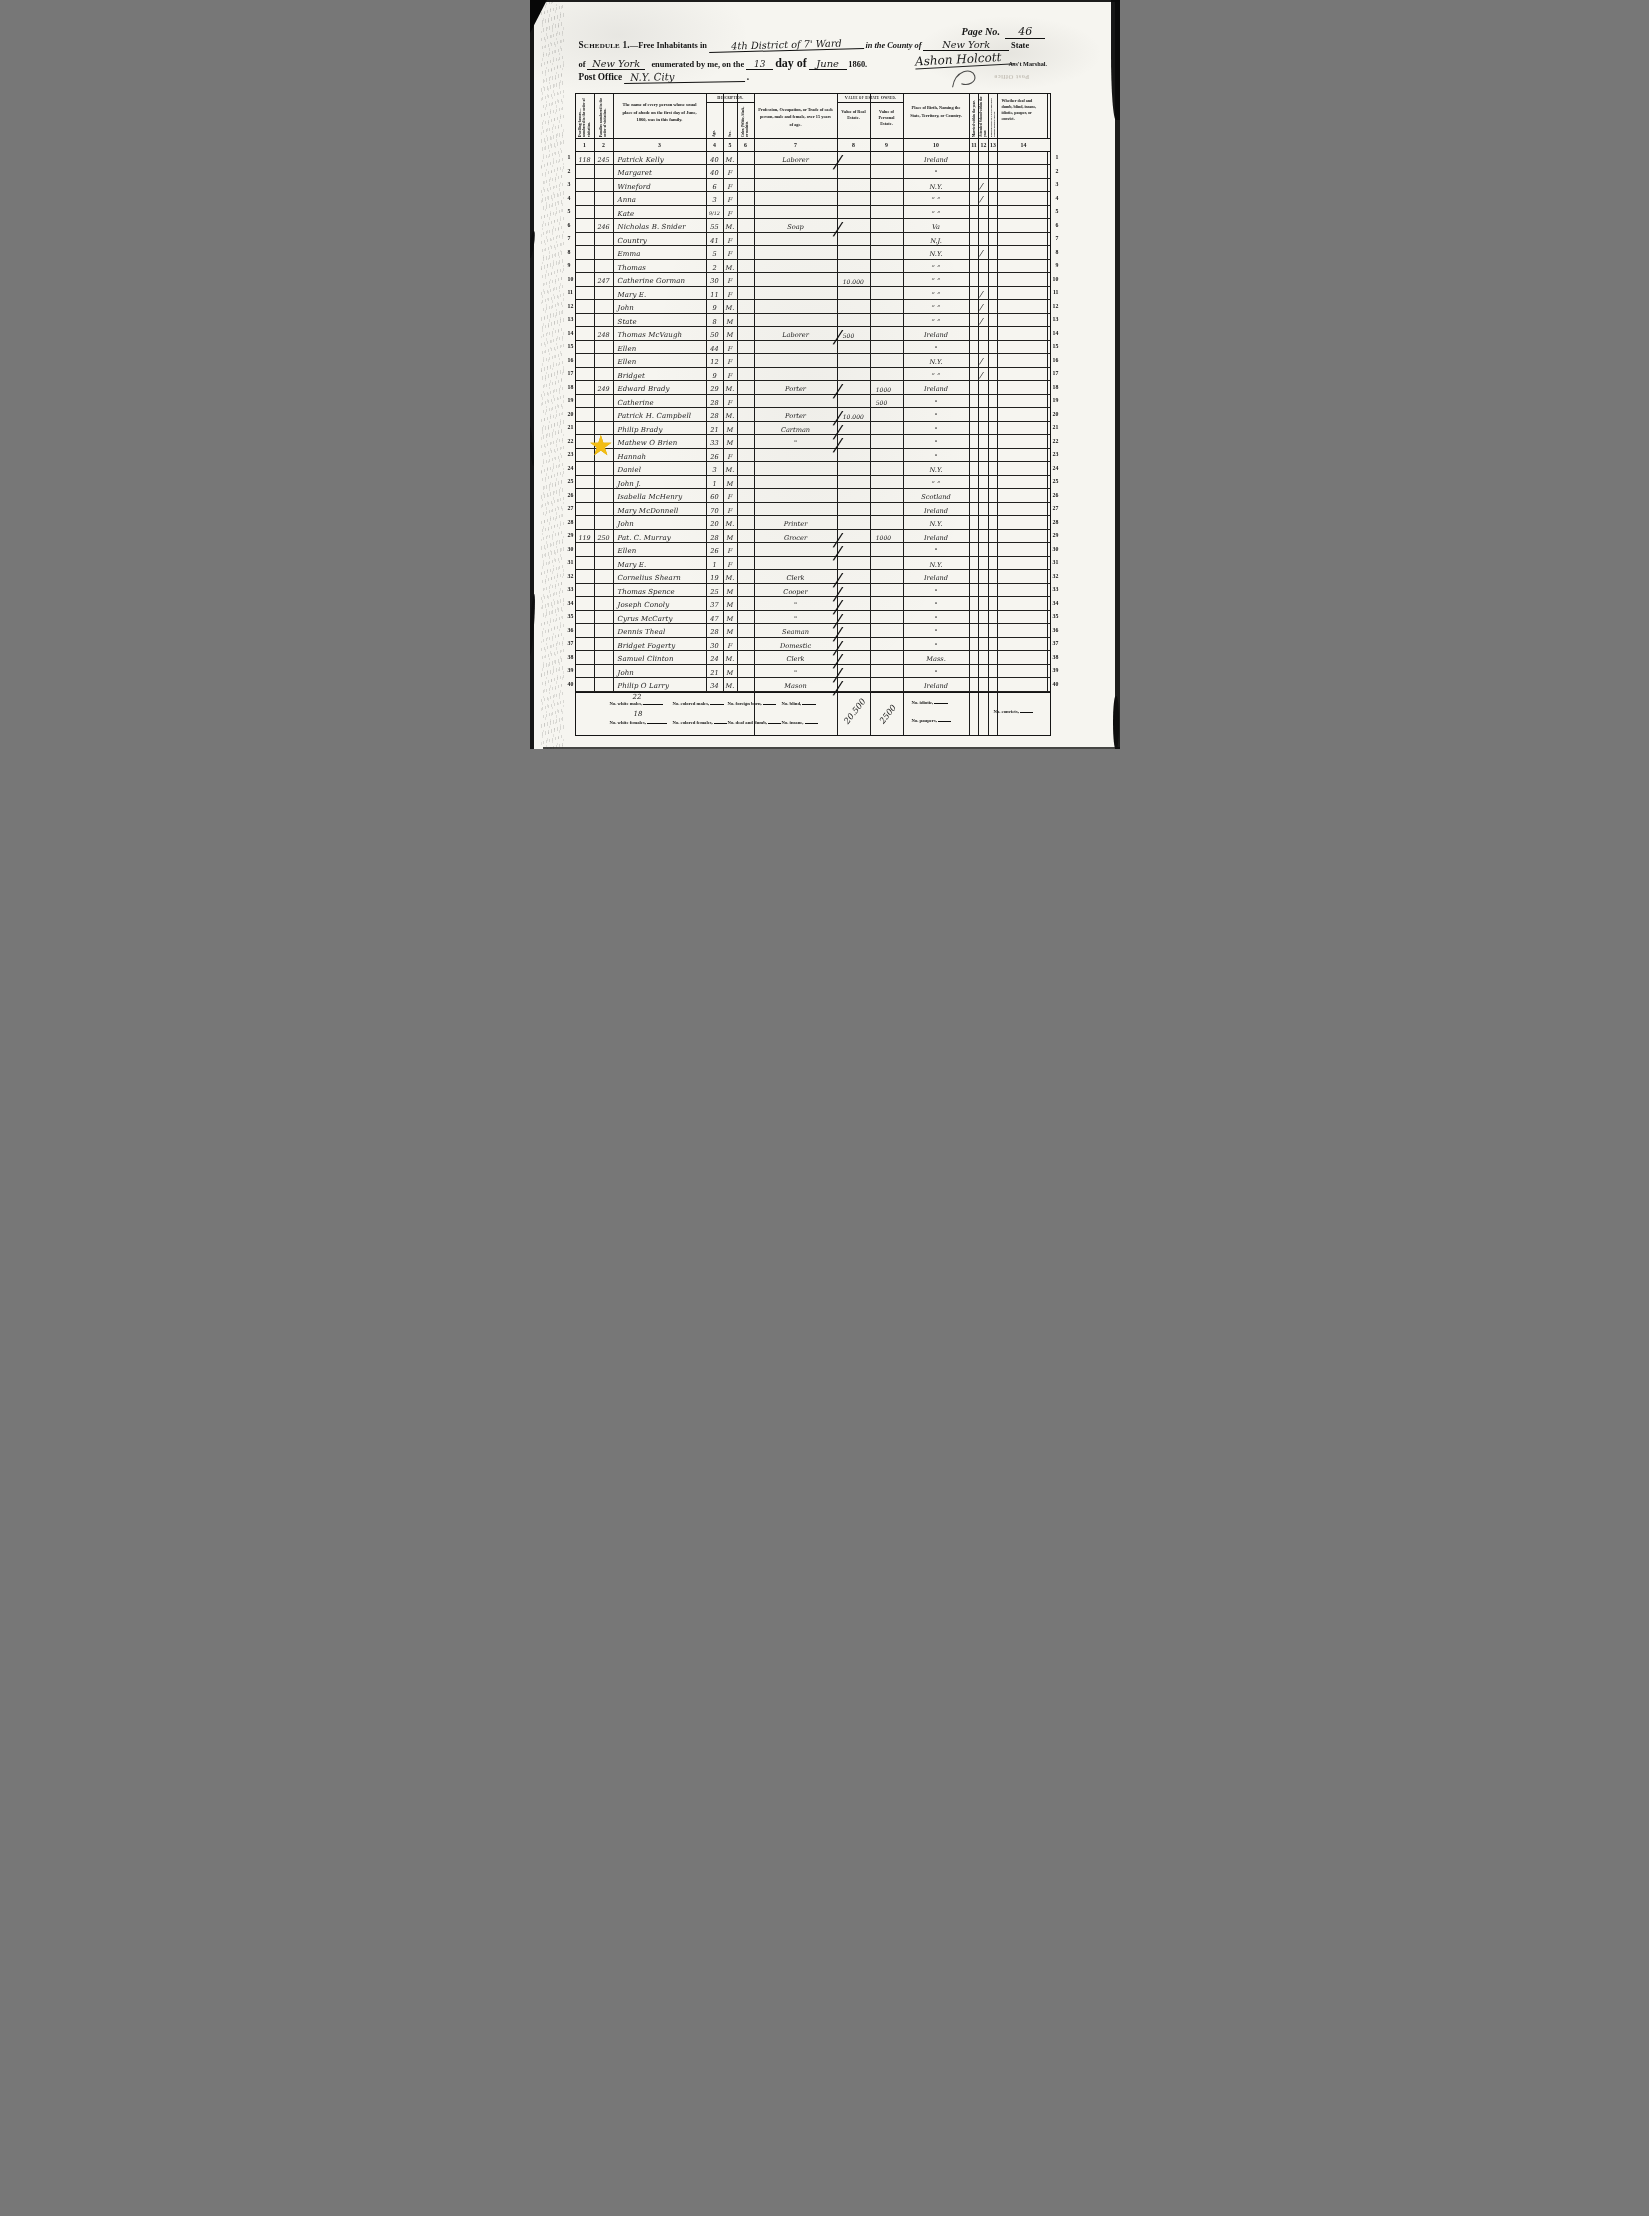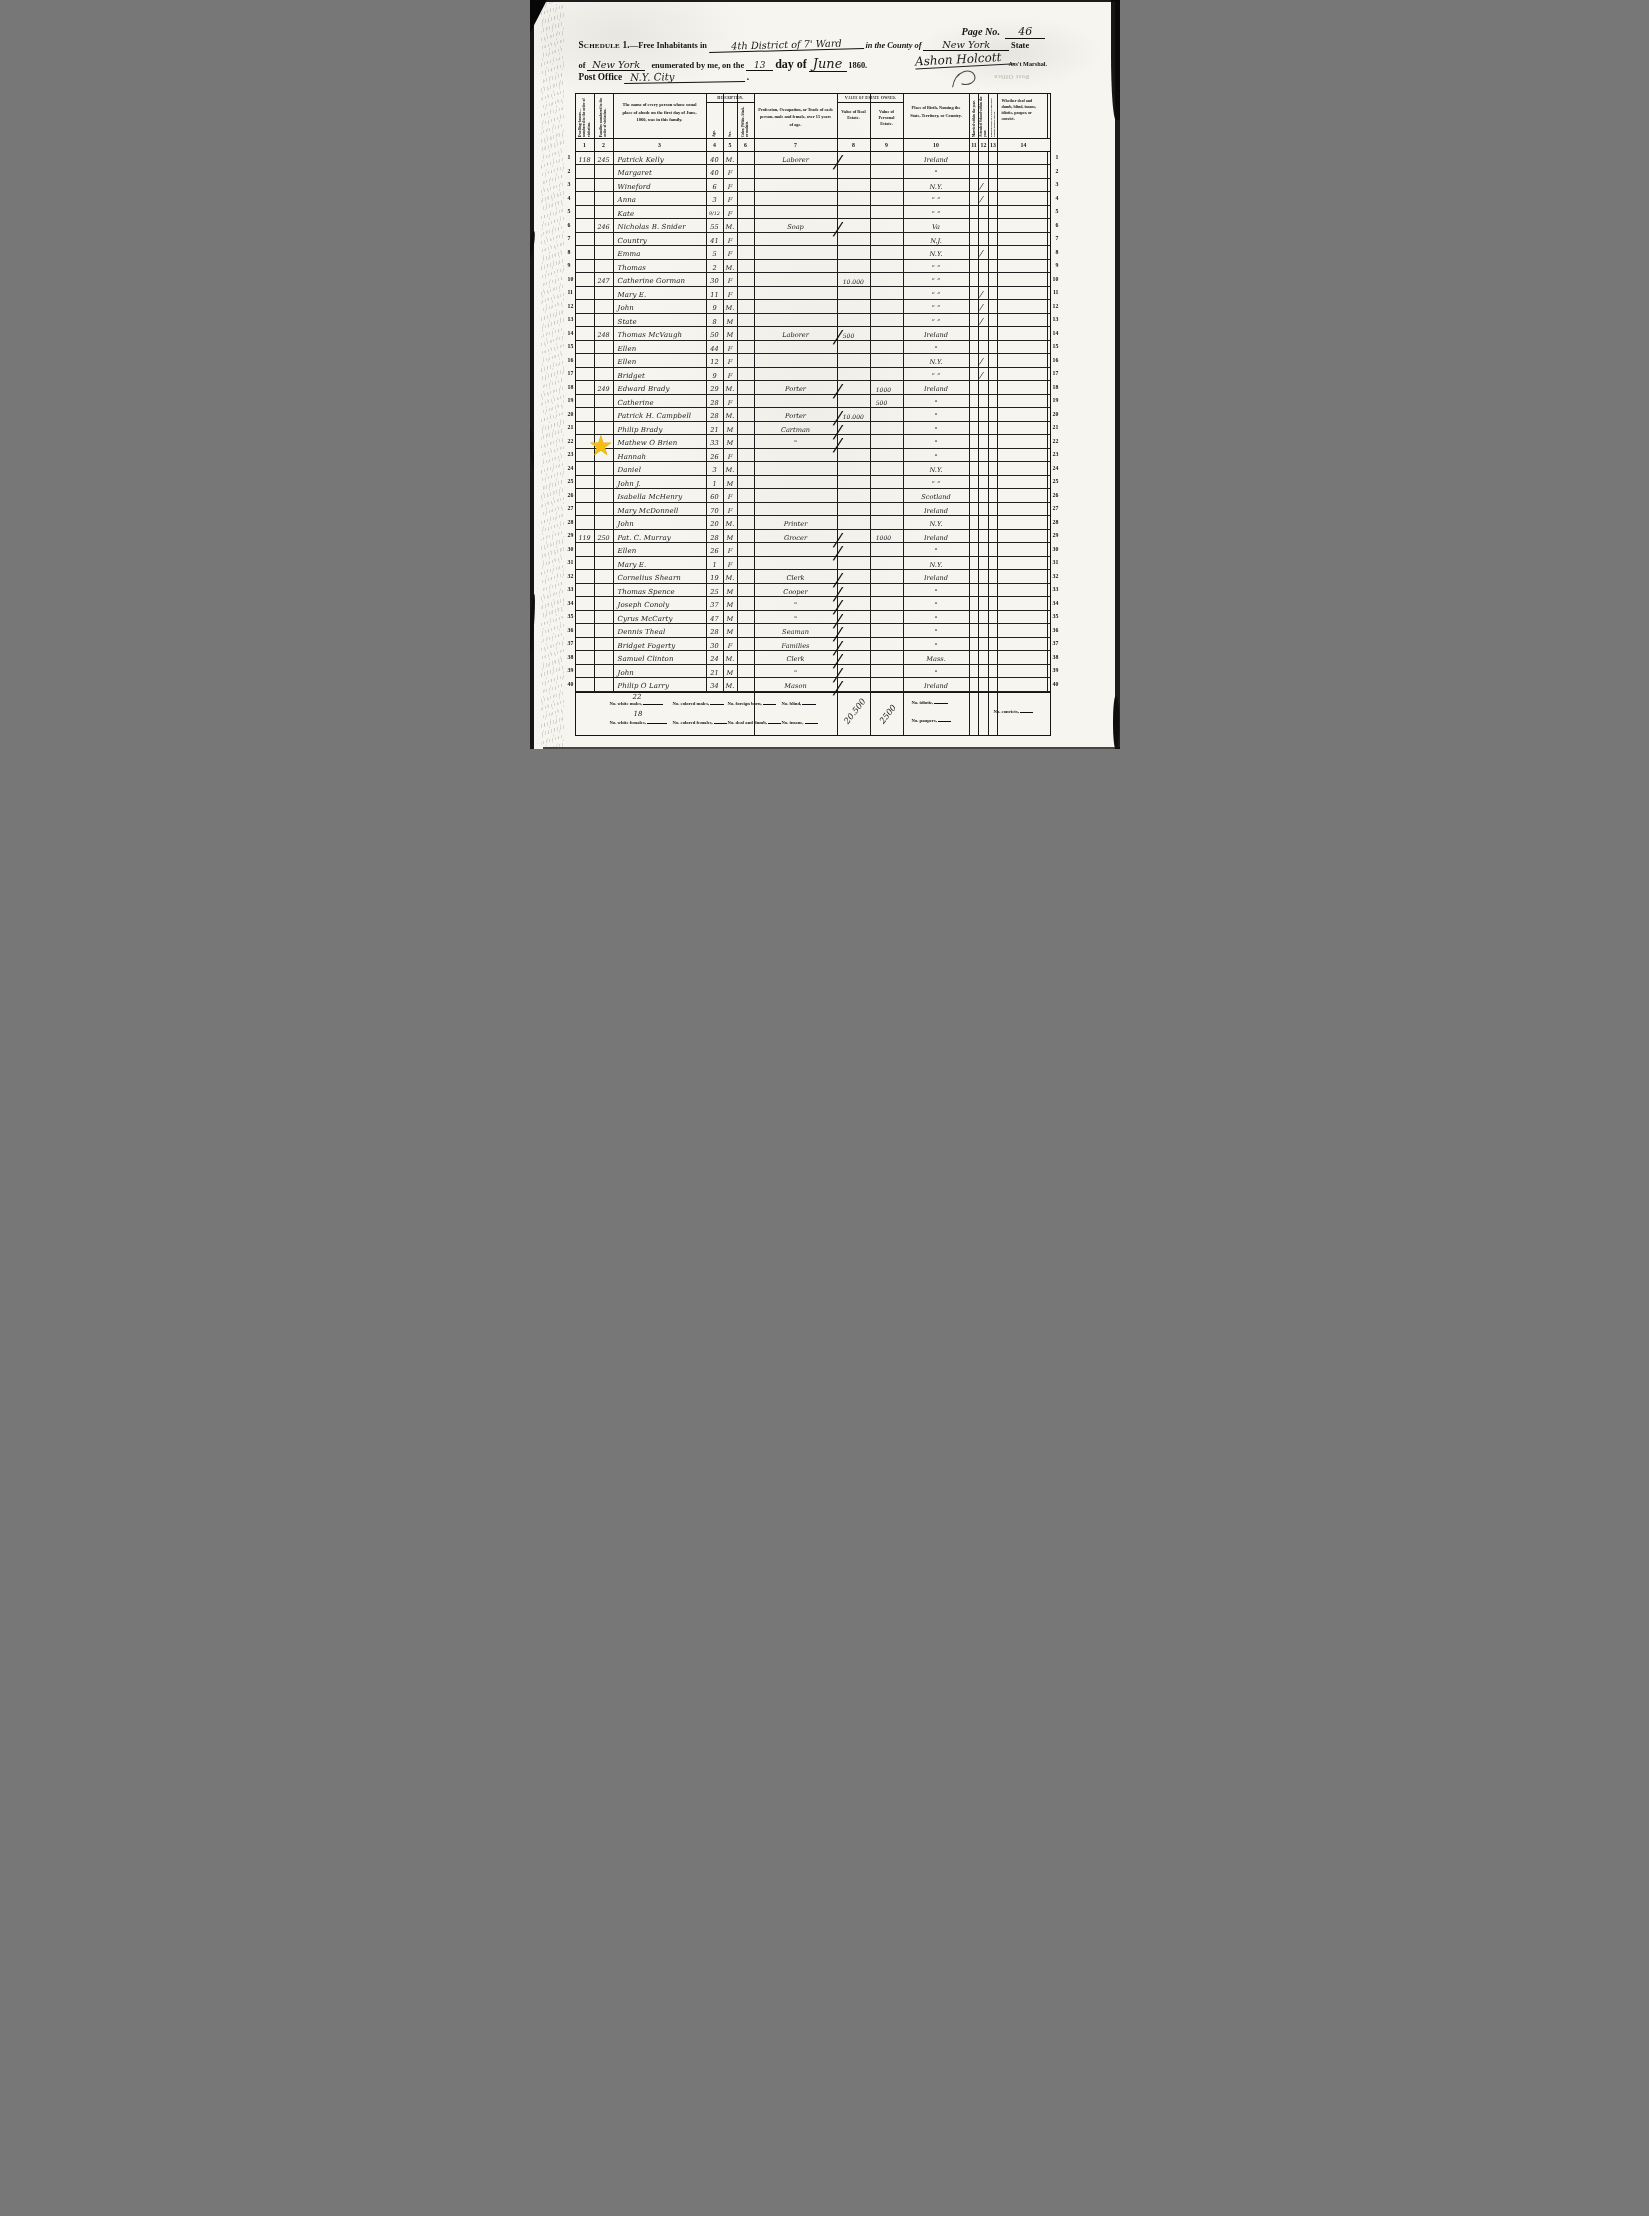--- a/index.html
+++ b/index.html
@@ -106,21 +106,21 @@
     <span class="hw fill" style="font-size:9.8px;width:86px;">New York</span>
     <span class="printed" style="font-size:8.4px;">State</span>
   </div>
 
   <div class="titleline" style="left:49px;top:56px;">
     <span class="printed" style="font-size:8.4px;">of</span>
     <span class="hw fill" style="font-size:9.8px;width:58px;">New York</span>
     <span class="printed" style="font-size:8.4px;margin-left:4.4px;">enumerated by me, on the</span>
     <span class="hw fill" style="font-size:8.9px;width:27.5px;">13</span>
     <span class="printed" style="font-size:12px;font-family:Liberation Serif, serif;">day of</span>
-    <span class="hw fill" style="font-size:13px;width:38px;">June</span>
+    <span class="hw fill" style="font-size:10px;width:38px;">June</span>
     <span class="printed" style="font-size:8.4px;">1860.</span>
   </div>
 
   <div class="titleline hw" style="left:385px;top:52px;font-size:12px;transform:rotate(-3deg);z-index:3;border-bottom:0.7px solid #222;padding-right:13.3px;">Ashon Holcott</div>
   <div class="titleline printed" style="left:479px;top:60px;font-size:6.2px;z-index:2;">Ass't Marshal.</div>
   <svg class="flour" style="left:419px;top:66px;" width="31" height="23" viewBox="0 0 70 52">
     <path d="M8,48 C 14,10 52,2 58,22 C 62,36 44,46 28,40" stroke="#2b2b2b" stroke-width="2.4" fill="none" opacity="0.85"></path>
   </svg>
 
   <div class="titleline" style="left:49px;top:71px;">
@@ -1239,21 +1239,21 @@
             <span class="hw name">Bridget Fogerty</span>
           </div>
           <div class="c w4">
             <span class="hw ctr">30</span>
           </div>
           <div class="c w5">
             <span class="hw ctr">F</span>
           </div>
           <div class="c w6"></div>
           <div class="c w7">
-            <span class="hw occ">Families</span>
+            <span class="hw occ">Domestic</span>
           </div>
           <div class="c w8">
             <span class="chk">/</span>
           </div>
           <div class="c w9"></div>
           <div class="c w10">
             <span class="hw ctr">"</span>
           </div>
           <div class="c w11"></div>
           <div class="c w12"></div>

